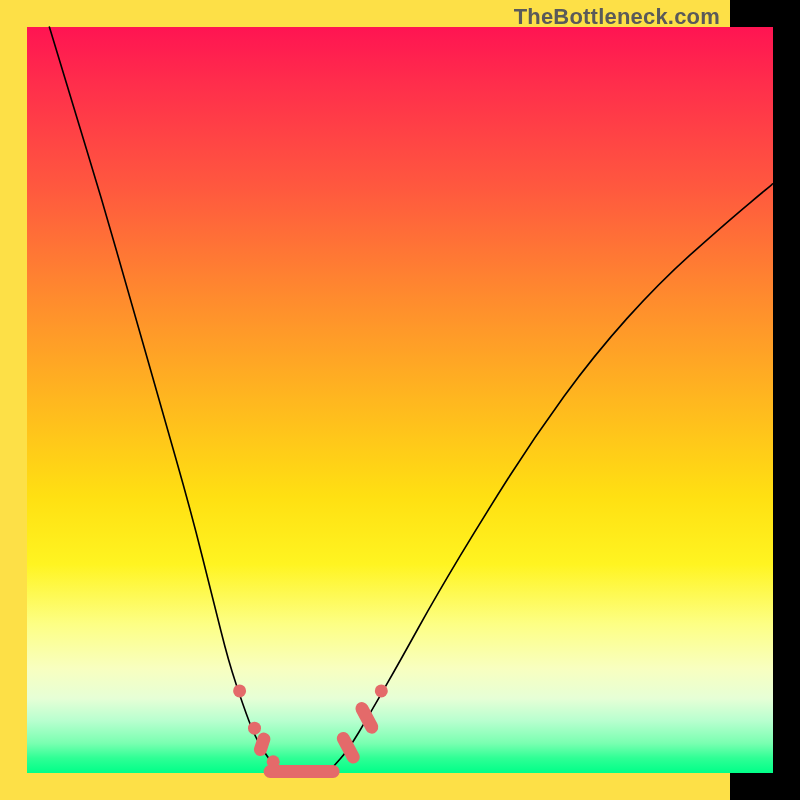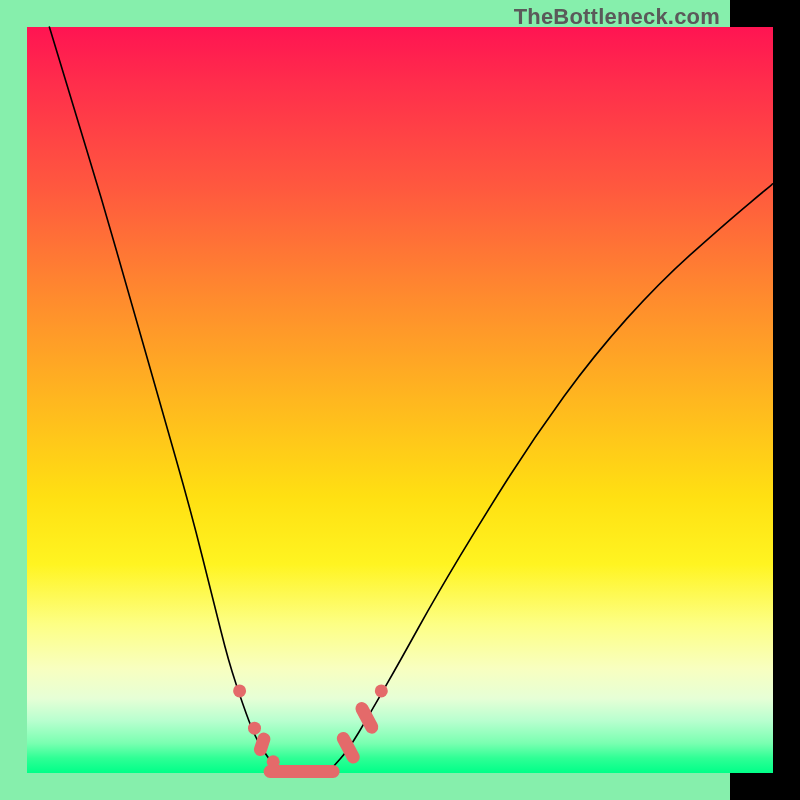--- a/index.html
+++ b/index.html
@@ -8,21 +8,21 @@
     width: 800px;
     height: 800px;
     background: #000;
     font-family: Arial, Helvetica, sans-serif;
     overflow: hidden;
   }
   .frame {
     position: relative;
     width: 730px;
     height: 800px;
-    background: #86efac;
+    background: #fde047;
   }
   .watermark {
     position: absolute;
     top: 4px;
     right: 10px;
     color: #5a5a5a;
     font-size: 22px;
     font-weight: 600;
     letter-spacing: 0.2px;
     user-select: none;

